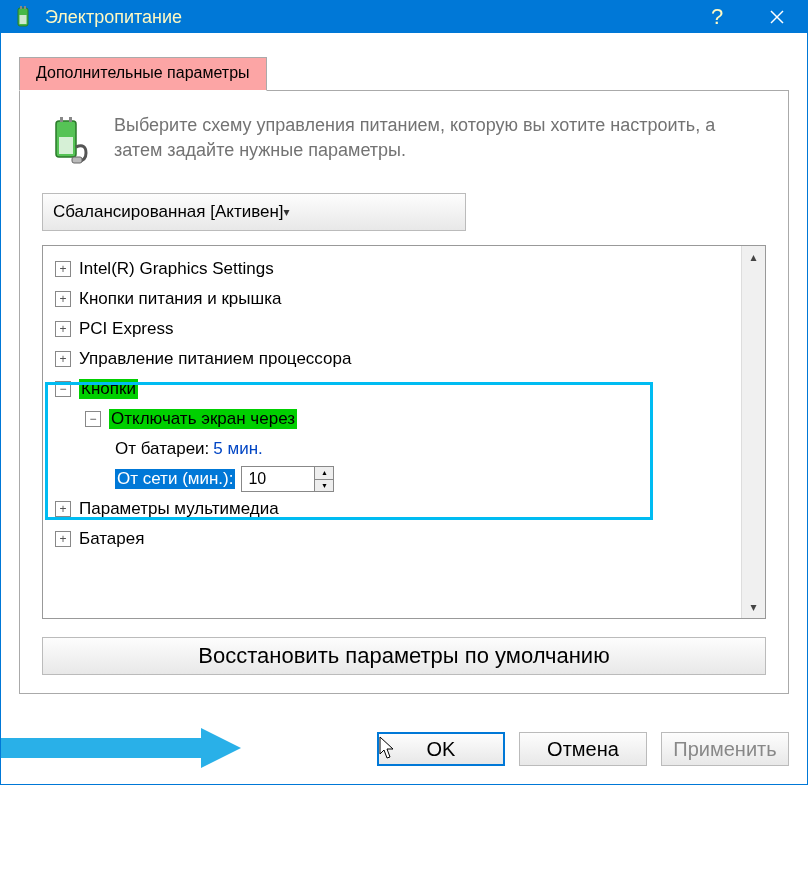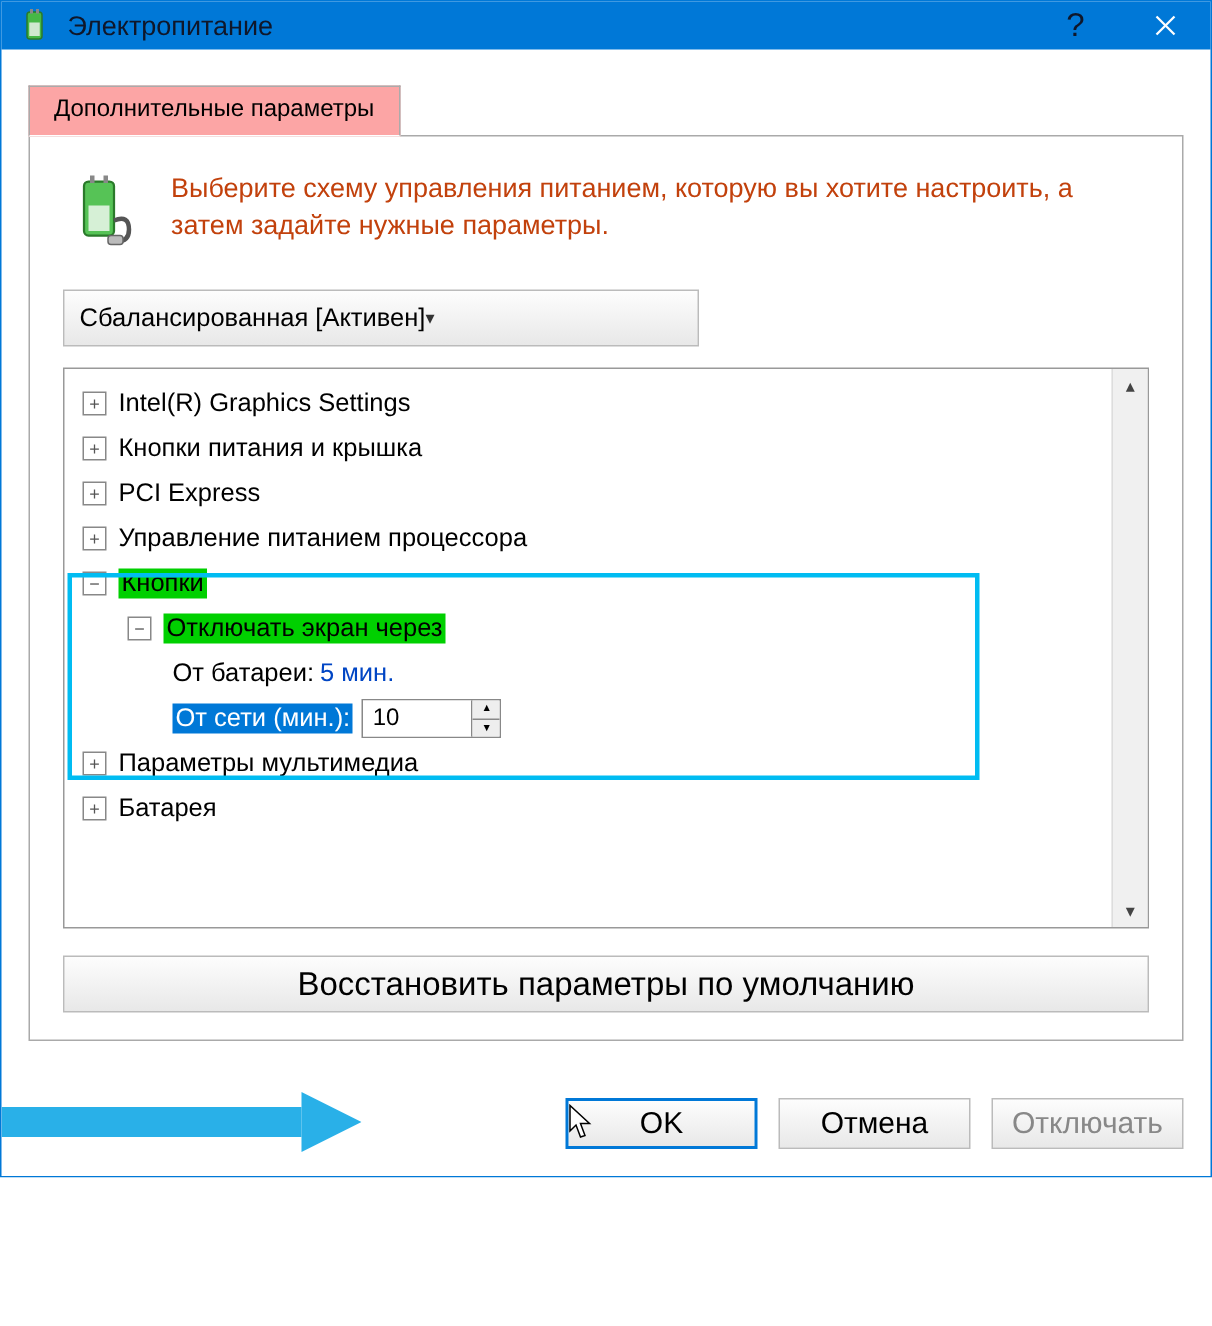--- a/index.html
+++ b/index.html
@@ -1,33 +1,33 @@
 <!DOCTYPE html>
 <html><head>
 <meta charset="utf-8">
 <style>
   * { box-sizing: border-box; margin: 0; padding: 0; }
   body { font-family: "Segoe UI", Tahoma, sans-serif; font-size: 15px; color: #000; background: #fff; }
 
   .window { width: 808px; border: 1px solid #0078d7; background: #fff; }
-  .titlebar { display: flex; align-items: center; height: 32px; background: #0078d7; color: #0f172a; padding: 0 0 0 10px; }
+  .titlebar { display: flex; align-items: center; height: 32px; background: #0078d7; color: #fef9c3; padding: 0 0 0 10px; }
   .titlebar .tb-icon { width: 24px; height: 24px; margin-right: 10px; }
   .titlebar .tb-title { flex: 1; font-size: 18px; font-weight: 400; }
   .titlebar .tb-btn { width: 60px; height: 44px; display: flex; align-items: center; justify-content: center; cursor: pointer; }
 
   .content { padding: 24px 18px 18px 18px; position: relative; }
 
   .tab-strip { margin-bottom: -1px; position: relative; z-index: 2; }
   .tab { display: inline-block; border: 1px solid #aaa; border-bottom: 1px solid #fff; background: #fca5a5; padding: 6px 16px 8px 16px; font-size: 16px; cursor: pointer; }
 
   .tab-panel { border: 1px solid #aaa; padding: 22px 22px 18px 22px; position: relative; z-index: 1; }
 
   .intro { display: flex; align-items: flex-start; gap: 16px; margin-bottom: 24px; }
   .intro-icon { width: 56px; height: 56px; flex-shrink: 0; }
-  .intro-text { font-size: 18px; color: #c2410c; line-height: 1.4; }
+  .intro-text { font-size: 18px; color: #737373; line-height: 1.4; }
 
   .scheme-select { width: 424px; height: 38px; border: 1px solid #bbb; background: linear-gradient(#fdfdfd,#e8e8e8); display: flex; align-items: center; padding: 0 10px; justify-content: flex-start; margin-bottom: 14px; cursor: pointer; font-size: 17px; }
 
   .tree-box { border: 1px solid #999; height: 374px; position: relative; display: flex; }
   .tree-body { flex: 1; padding: 8px 4px 8px 6px; overflow: hidden; position: relative; }
   .scrollbar { width: 24px; background: #f0f0f0; border-left: 1px solid #ddd; display: flex; flex-direction: column; align-items: center; justify-content: space-between; padding: 4px 0; }
   .scrollbar .sb-arrow { font-size: 12px; color: #444; cursor: pointer; }
 
   .tree-body .row { display: flex; align-items: center; height: 30px; font-size: 17px; }
   .expander { width: 16px; height: 16px; border: 1px solid #888; margin-right: 8px; display: flex; align-items: center; justify-content: center; font-size: 12px; line-height: 1; cursor: pointer; background: #fff; color: #555; }
@@ -170,16 +170,16 @@
   <div class="footer">
     <svg class="arrow-annot" viewBox="0 0 240 44" preserveAspectRatio="none">
       <rect x="0" y="12" width="200" height="20" fill="#29b0e8"></rect>
       <polygon points="200,2 240,22 200,42" fill="#29b0e8"></polygon>
     </svg>
     <button class="default">OK</button>
     <svg class="cursor" viewBox="0 0 18 24">
       <path d="M1 1 L1 18 L5 14 L8 22 L11 21 L8 13 L14 13 Z" fill="#fff" stroke="#000" stroke-width="1"></path>
     </svg>
     <button>Отмена</button>
-    <button class="disabled">Отключать</button>
+    <button class="disabled">Применить</button>
   </div>
 
 </div>
 
 </body></html>

